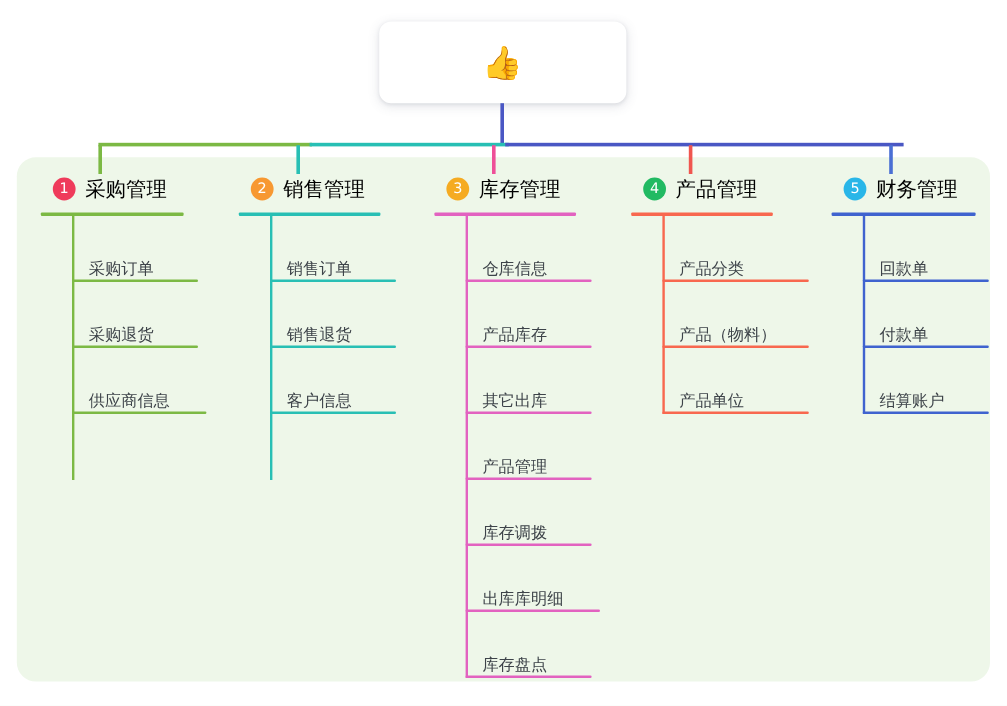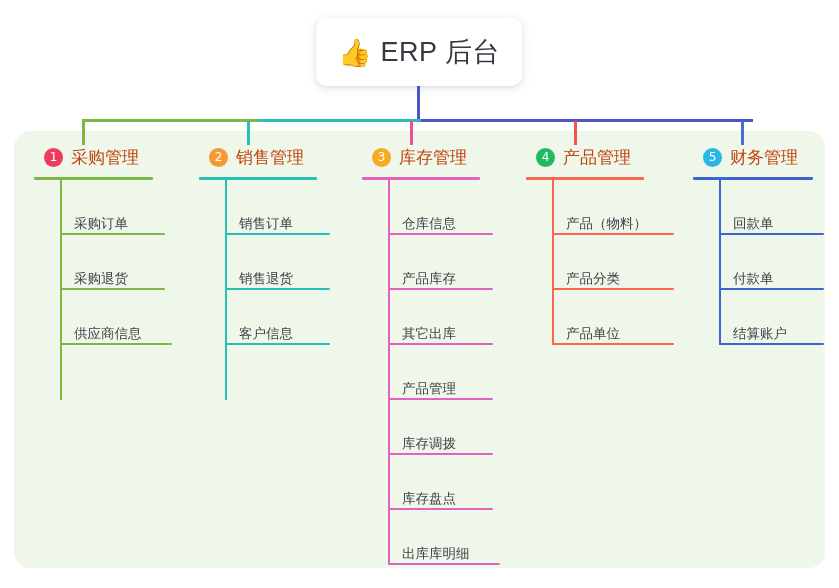--- a/index.html
+++ b/index.html
@@ -102,21 +102,21 @@
     border-radius: 50%;
     color: #ffffff;
     font-size: 12px;
     line-height: 19px;
     text-align: center;
     flex: none;
     font-family: "DejaVu Sans", sans-serif;
   }
   .col-title {
     font-size: 17px;
-    color: #c2410c;
+    color: #000000;
     white-space: nowrap;
   }
   .header-rule {
     height: 3px;
     margin-top: 7px;
     border-radius: 1px;
   }
 
   
   .leaf-area {
@@ -151,21 +151,20 @@
     border-radius: 1px;
   }
 </style>
 </head>
 <body>
 
 <div id="panel"></div>
 
 <div id="root-card">
   <span id="root-emoji">👍</span>
-  <span id="root-title">ERP 后台</span>
 </div>
 
 <div class="stem" id="root-stem"></div>
 
 <div id="bus-layer">
     <div class="bus" style="left: 82px; width: 178px; background: rgb(124, 185, 68);"></div>
     <div class="bus" style="left: 258px; width: 166px; background: rgb(40, 191, 180);"></div>
     <div class="bus" style="left: 421px; width: 332px; background: rgb(74, 87, 196);"></div>
   </div>
 <div id="drop-layer">
@@ -242,46 +241,46 @@
         </div>
         <div class="leaf">
           <span class="leaf-label">产品管理</span>
           <div class="leaf-rule" style="background: rgb(226, 98, 192);"></div>
         </div>
         <div class="leaf">
           <span class="leaf-label">库存调拨</span>
           <div class="leaf-rule" style="background: rgb(226, 98, 192);"></div>
         </div>
         <div class="leaf">
-          <span class="leaf-label">库存盘点</span>
-          <div class="leaf-rule" style="background: rgb(226, 98, 192);"></div>
-        </div>
-        <div class="leaf">
           <span class="leaf-label">出库库明细</span>
           <div class="leaf-rule" style="background: rgb(226, 98, 192); width: 112px;"></div>
         </div>
+        <div class="leaf">
+          <span class="leaf-label">库存盘点</span>
+          <div class="leaf-rule" style="background: rgb(226, 98, 192);"></div>
+        </div>
       </div>
     </div>
     <div class="column" style="left: 526px; width: 160px;">
       <div class="col-header">
         <span class="badge" style="background: rgb(33, 186, 98);">4</span>
         <span class="col-title">产品管理</span>
       </div>
       <div class="header-rule" style="background: rgb(248, 104, 79); width: 118px;"></div>
       <div class="leaf-area">
         <div class="rail" style="background: rgb(248, 104, 79); height: 165px;"></div>
         <div class="leaf">
+          <span class="leaf-label">产品分类</span>
+          <div class="leaf-rule" style="background: rgb(248, 104, 79); width: 122px;"></div>
+        </div>
+        <div class="leaf">
           <span class="leaf-label">产品（物料）</span>
           <div class="leaf-rule" style="background: rgb(248, 104, 79); width: 122px;"></div>
         </div>
         <div class="leaf">
-          <span class="leaf-label">产品分类</span>
-          <div class="leaf-rule" style="background: rgb(248, 104, 79); width: 122px;"></div>
-        </div>
-        <div class="leaf">
           <span class="leaf-label">产品单位</span>
           <div class="leaf-rule" style="background: rgb(248, 104, 79); width: 122px;"></div>
         </div>
       </div>
     </div>
     <div class="column" style="left: 693px; width: 130px;">
       <div class="col-header">
         <span class="badge" style="background: rgb(41, 182, 232);">5</span>
         <span class="col-title">财务管理</span>
       </div>

